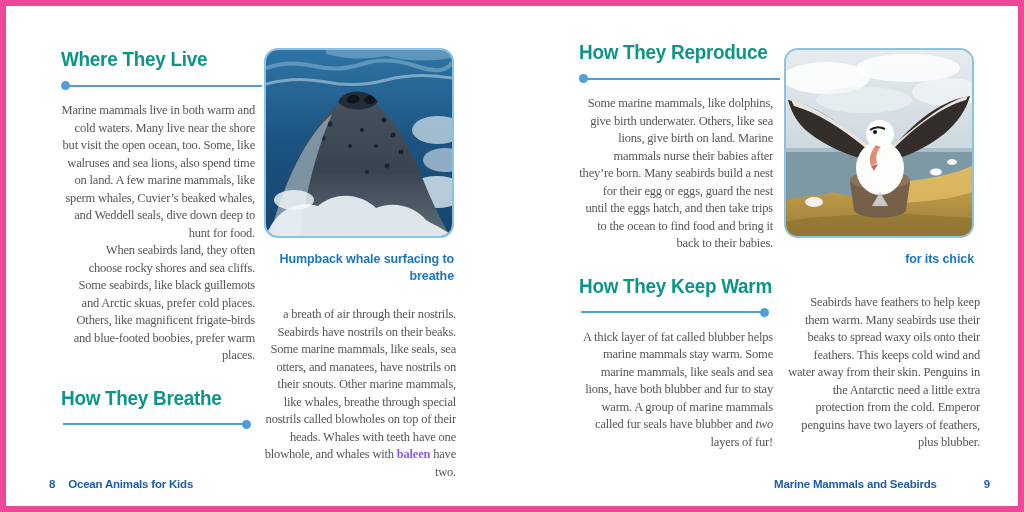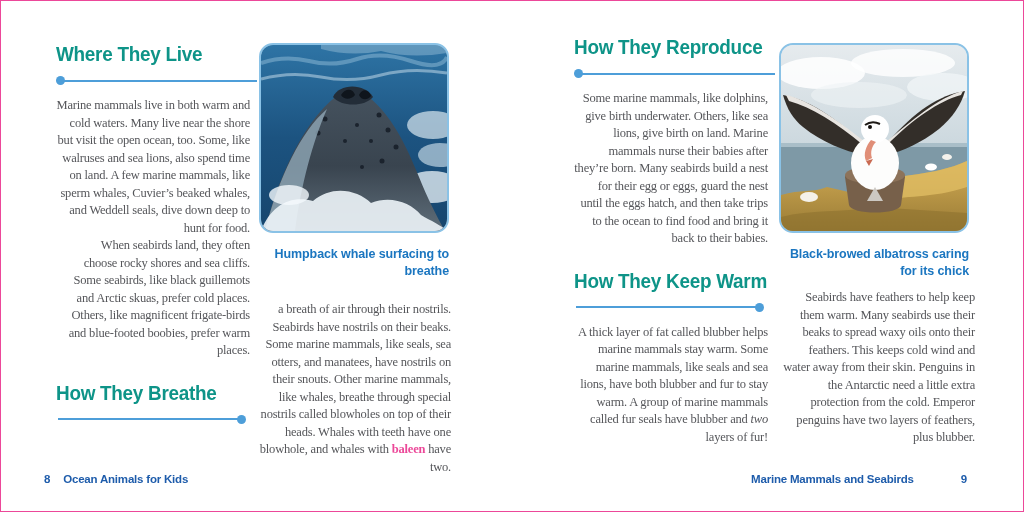--- a/index.html
+++ b/index.html
@@ -1,18 +1,18 @@
 <!DOCTYPE html>
 <html style="--teal: #0e9488; --rule-blue: #4d9ed9; --caption-blue: #1b76c0; --footer-blue: #1e5cab; --body-gray: #55565a; --photo-border: #8ac2e6;"><head>
 <meta charset="utf-8">
 <style>
   html,body{margin:0;padding:0;background:#ffffff;}
   .spread{
     position:relative;width:1024px;height:512px;background:#ffffff;
-    border:1px solid #ec4899;box-sizing:border-box;overflow:hidden;
+    border:6px solid #ec4899;box-sizing:border-box;overflow:hidden;
     font-family:"Liberation Sans",sans-serif;
   }
   .col{position:absolute;}
   .col1-left{left:55px;top:40px;width:194px;}
   .col1-right{left:573px;top:33px;width:194px;}
   .col2-left-text{position:absolute;left:258px;top:288px;width:192px;}
   .col2-right-text{position:absolute;left:778px;top:288px;width:196px;}
 
   .hd{
     margin:0;font:700 21px/26px "Liberation Sans",sans-serif;
@@ -33,21 +33,21 @@
   }
   .rule.dot-left::after{left:0;}
   .rule.dot-right::after{right:0;}
 
   .body{
     margin:12px 0 0 0;
     font:12.5px/17.5px "Liberation Serif",serif;
     color:var(--body-gray,#55565a);letter-spacing:-0.2px;text-align:right;
   }
   .body.indent{text-indent:1.5em;margin-top:0;}
-  .body strong{color:#ec4899;}
+  .body strong{color:#8b5cf6;}
 
   .photo{
     position:absolute;width:190px;height:190px;margin:0;
     border:2px solid var(--photo-border,#8ac2e6);border-radius:14px;
     overflow:hidden;box-sizing:border-box;background:#cfe3ef;
   }
   .photo svg{display:block;width:100%;height:100%;}
   .whale-pos{left:258px;top:42px;}
   .alb-pos{left:778px;top:42px;}
 
@@ -59,21 +59,21 @@
   .cap-line{display:block;}
   .whale-cap{left:258px;top:245px;width:190px;}
   .alb-cap{left:778px;top:245px;width:190px;}
 
   .footer{
     position:absolute;top:471px;display:flex;gap:13px;
     font:700 11.5px/14px "Liberation Sans",sans-serif;
     color:var(--footer-blue,#1e5cab);letter-spacing:-0.2px;
   }
   .footer-left{left:43px;}
-  .footer-right{right:56px;gap:47px;}
+  .footer-right{right:28px;gap:47px;}
 </style>
 </head>
 <body>
 
 <div class="spread">
 
   <div class="col col1-left">
     <h2 class="hd">Where They Live</h2>
     <div class="rule extended dot-left"></div>
     <p class="body">Marine mammals live in both warm and cold waters. Many live near the shore but visit the open ocean, too. Some, like walruses and sea lions, also spend time on land. A few marine mammals, like sperm whales, Cuvier’s beaked whales, and Weddell seals, dive down deep to hunt for food.</p>
@@ -180,21 +180,20 @@
       <path d="M94 142 L 86 156 L 102 156 Z" fill="#ccc8c2"></path>
       <circle cx="94" cy="84" r="14" fill="#ffffff"></circle>
       <path d="M84 80 Q 91 75 99 79" stroke="#1e1a16" stroke-width="2" fill="none"></path>
       <circle cx="89" cy="82" r="2" fill="#14100d"></circle>
       <path d="M90 95 C 85 101 82 109 85 116 L 91 113 C 89 107 91 101 95 97 Z" fill="#e08e77"></path>
       <path d="M85 116 L 88 121 L 92 114 Z" fill="#c96a52"></path>
     </svg>
   </figure>
 
   <div class="caption alb-cap">
-    <span class="cap-line">Black-browed albatross caring</span>
     <span class="cap-line">for its chick</span>
   </div>
 
   <p class="body indent col2-right-text">Seabirds have feathers to help keep them warm. Many seabirds use their beaks to spread waxy oils onto their feathers. This keeps cold wind and water away from their skin. Penguins in the Antarctic need a little extra protection from the cold. Emperor penguins have two layers of feathers, plus blubber.</p>
 
   <div class="footer footer-right">
     <span>Marine Mammals and Seabirds</span>
     <span>9</span>
   </div>
 

